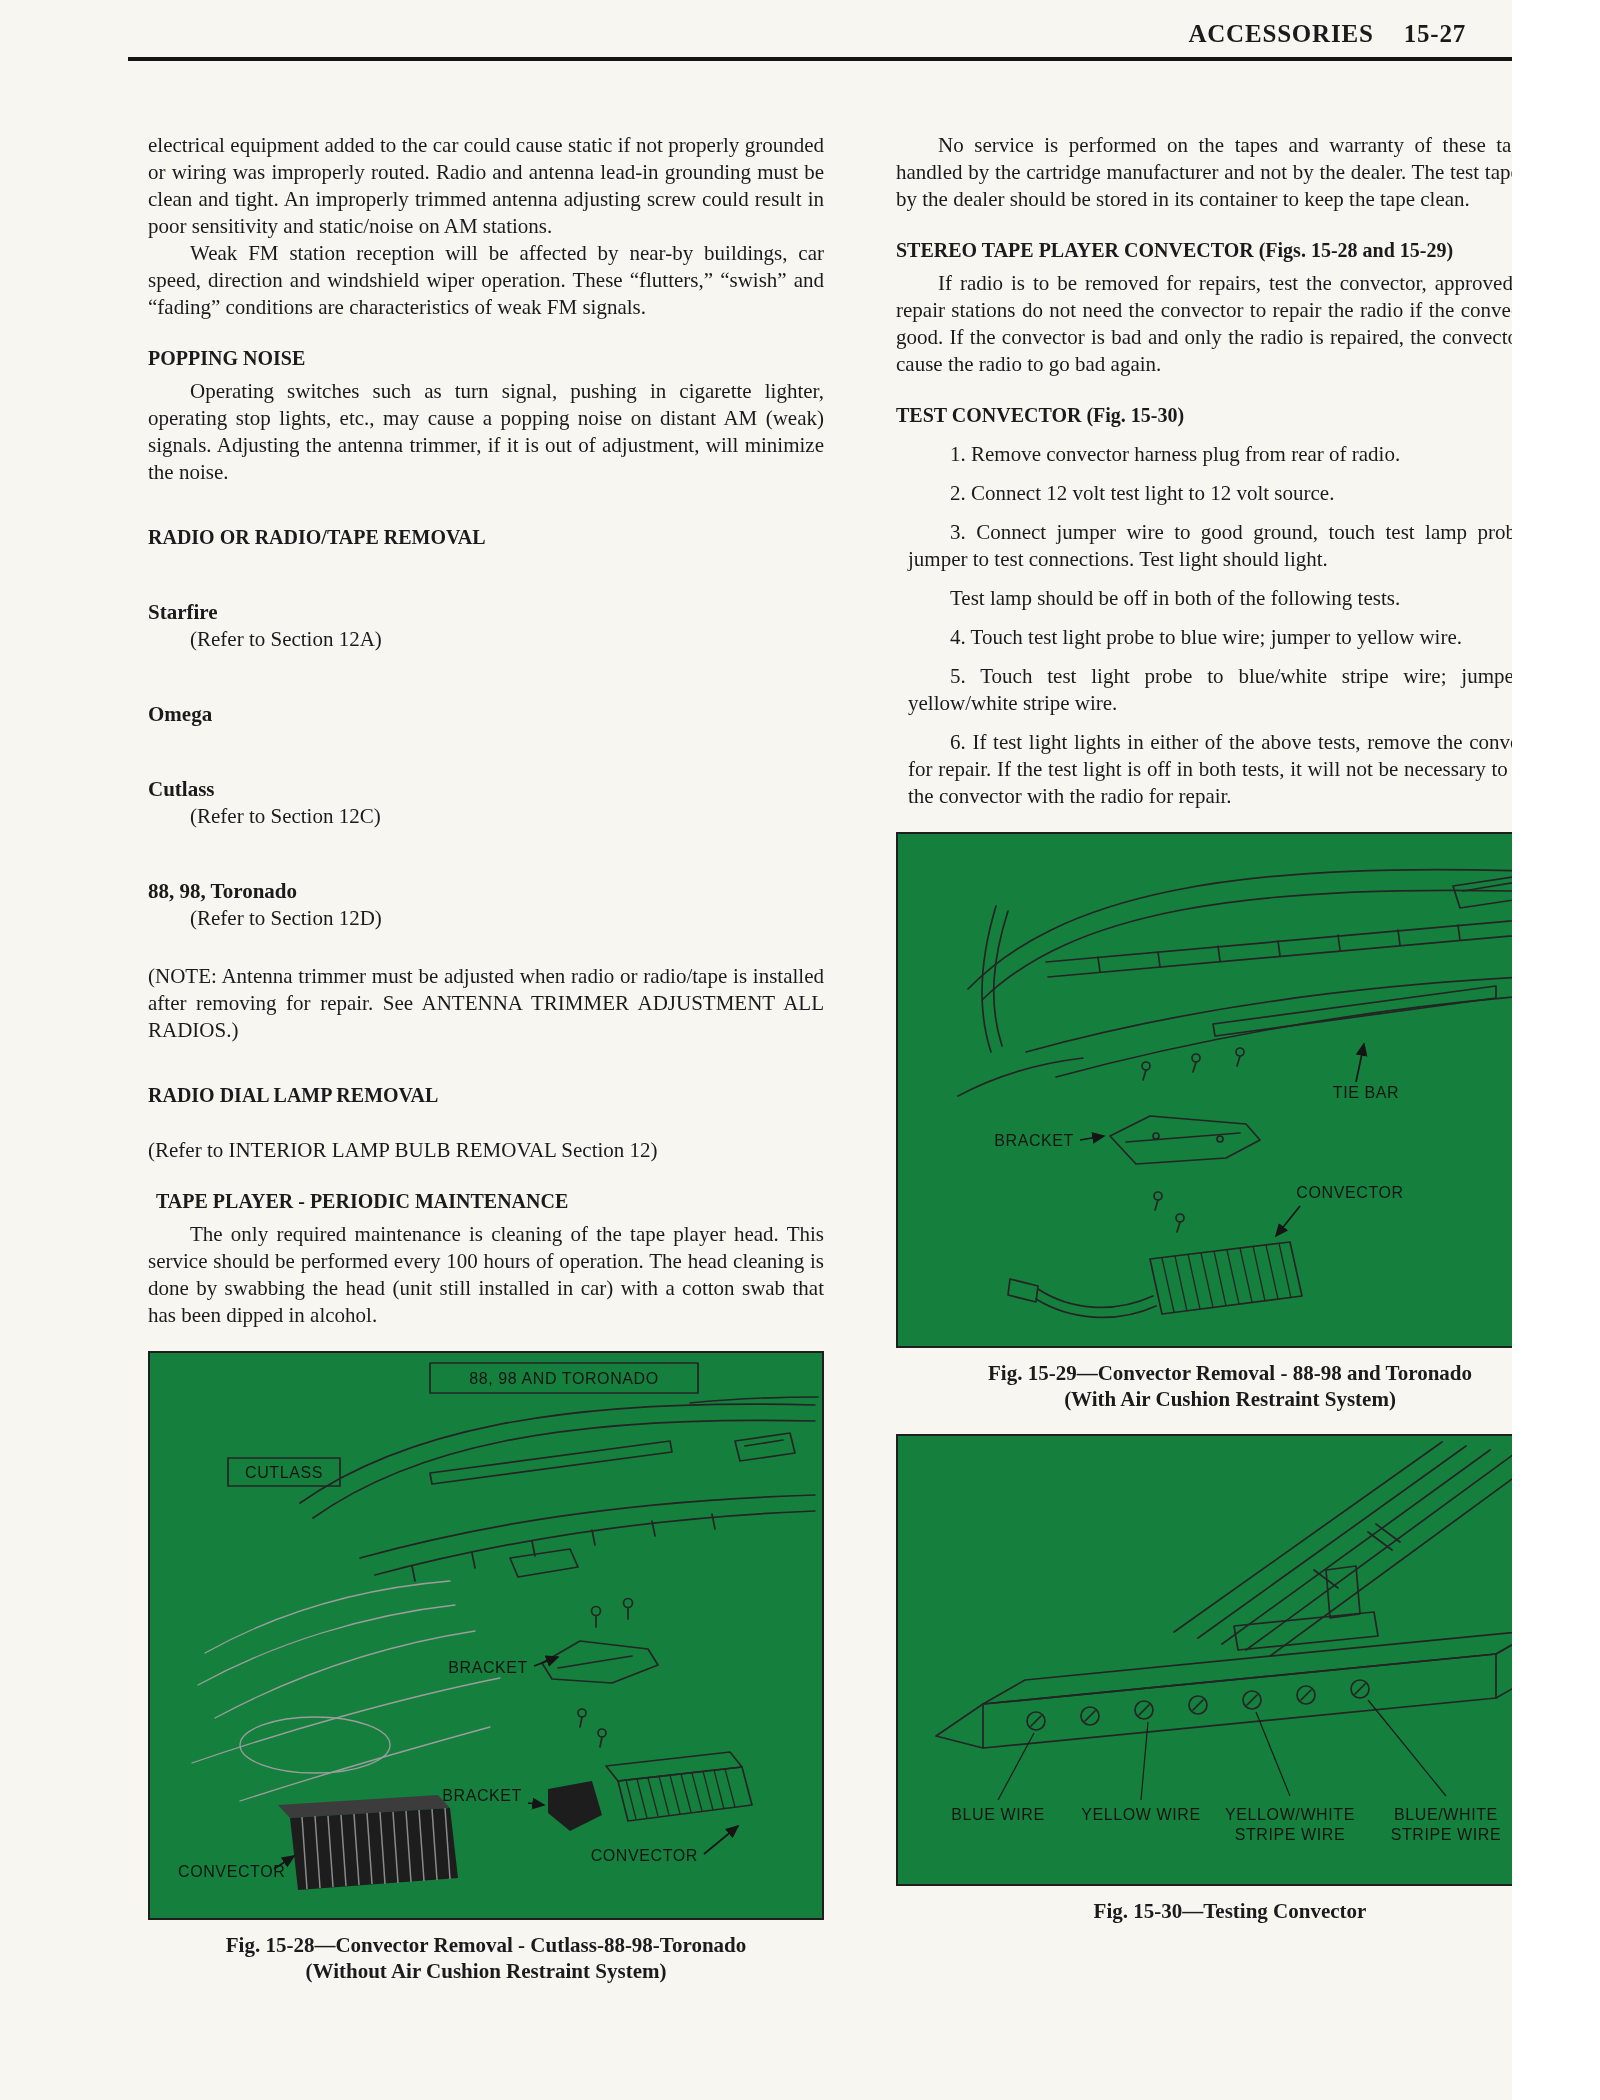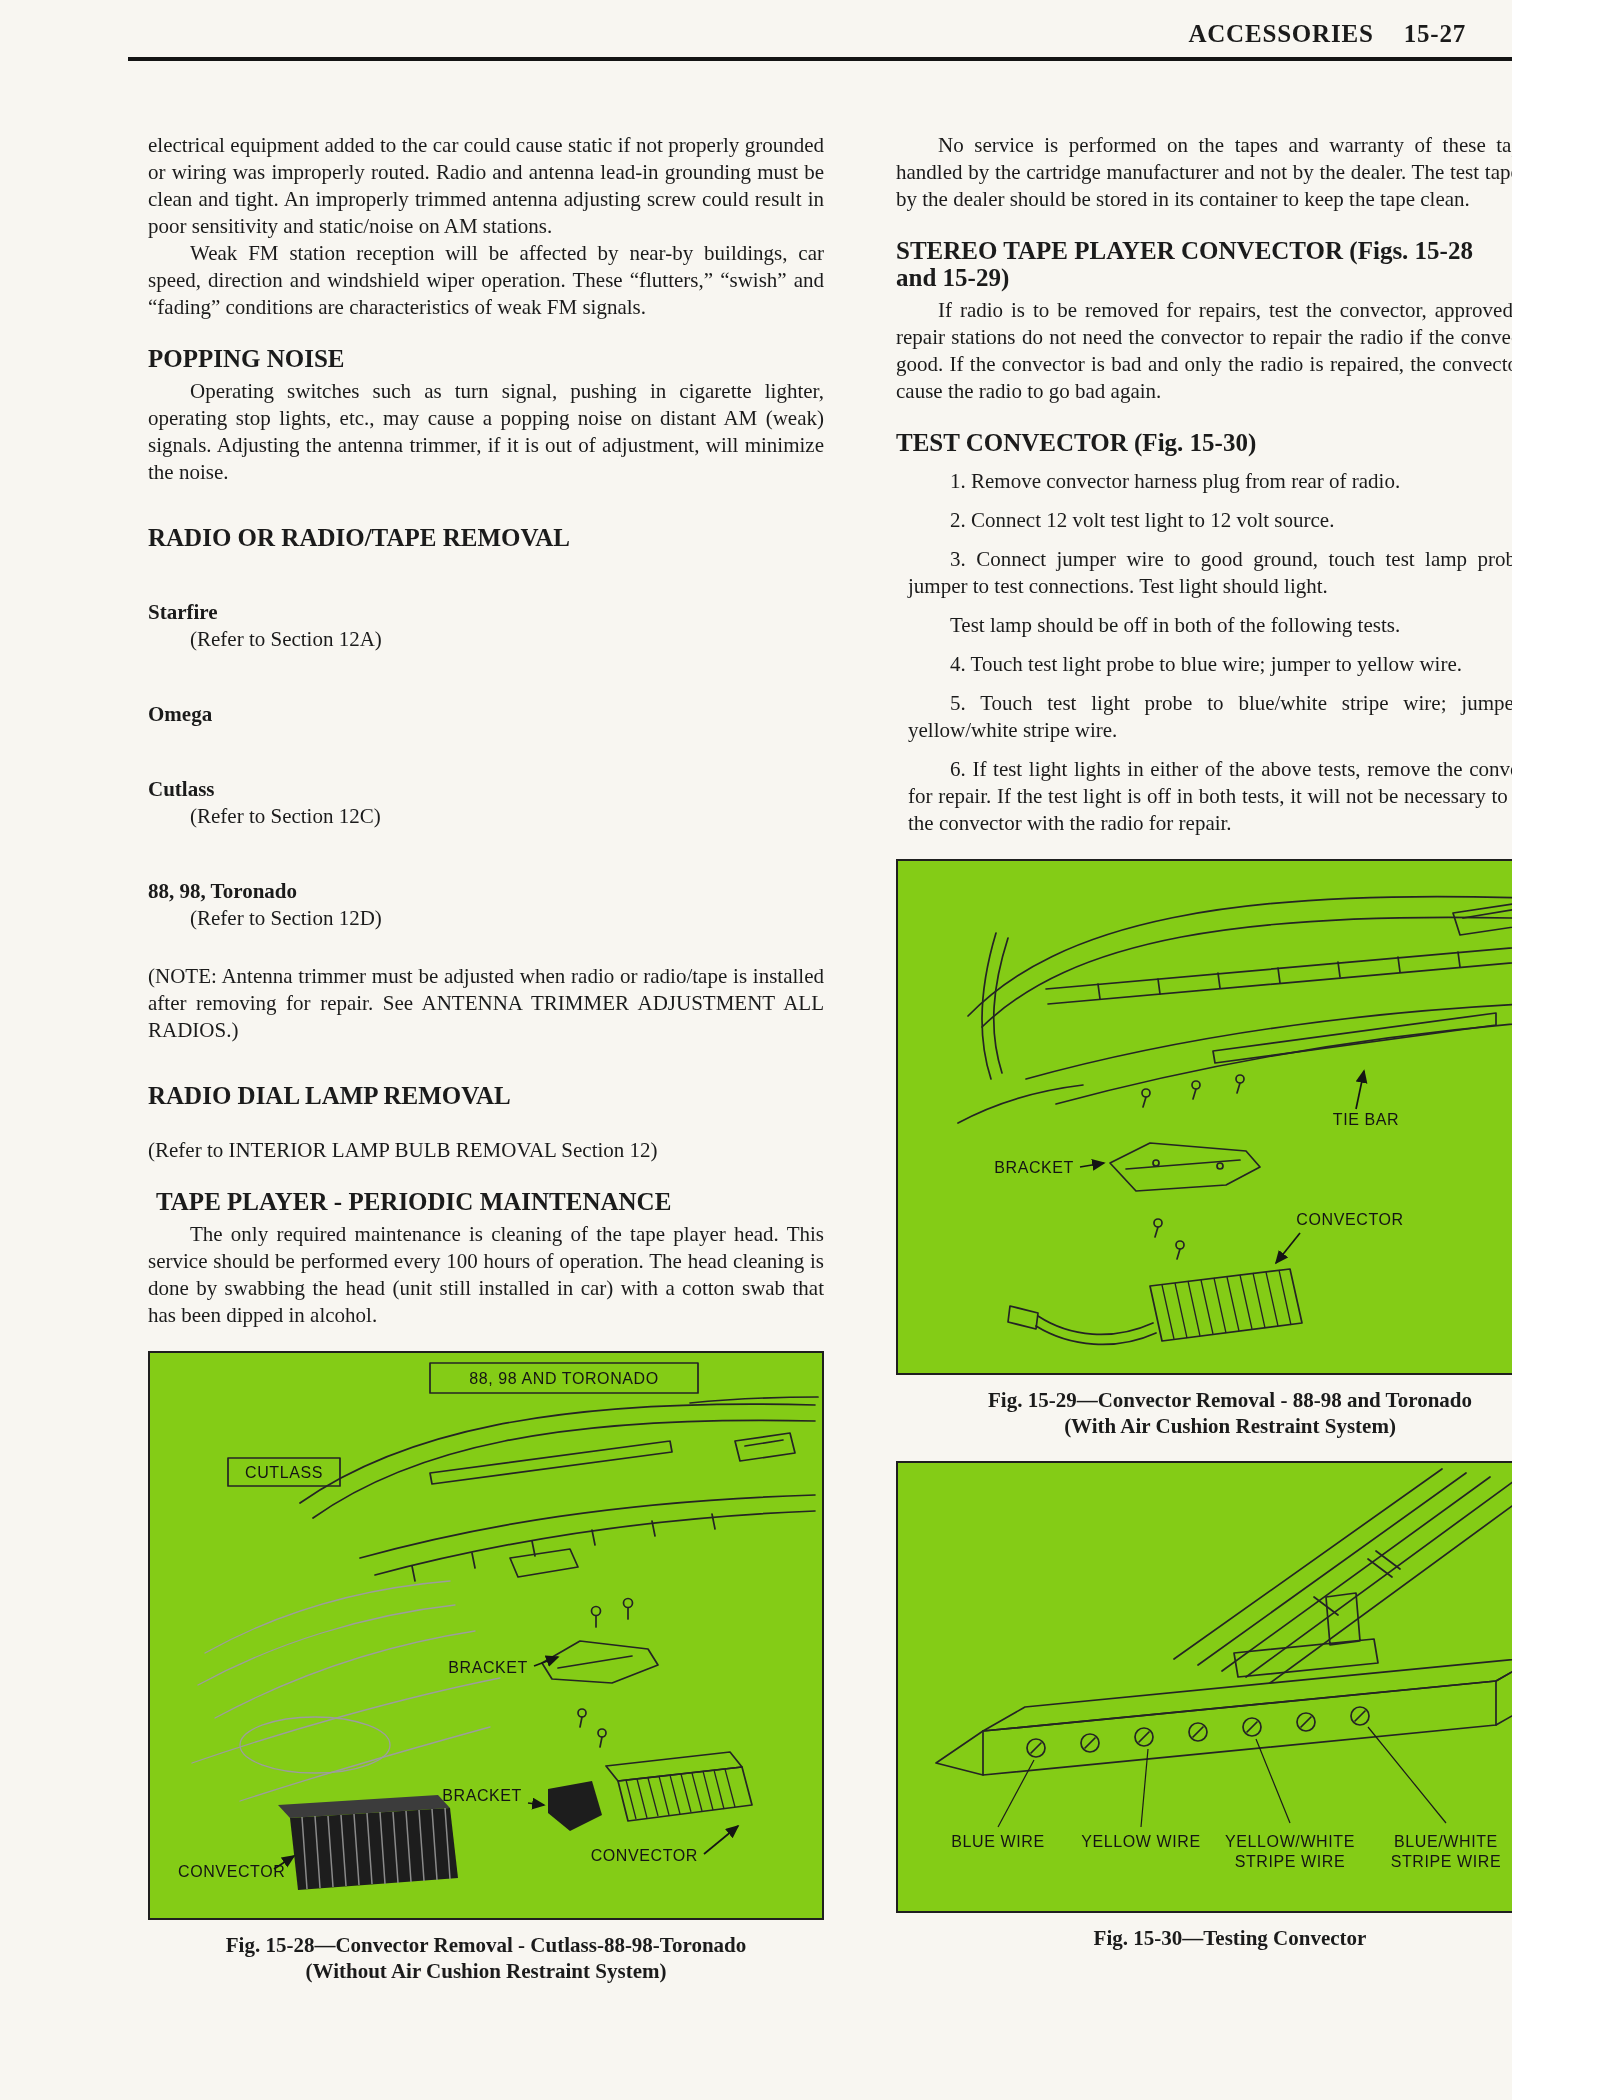--- a/index.html
+++ b/index.html
@@ -10,33 +10,33 @@
   .header { position:absolute; top:20px; right:46px; font-weight:bold; font-size:25px; letter-spacing:0.8px; }
   .header .pageno { margin-left:30px; }
   .rule { position:absolute; top:57px; left:128px; width:1428px; height:4px; background:#141414; }
 
   .col { position:absolute; top:132px; }
   .col-left { left:148px; width:676px; }
   .col-right { left:896px; width:668px; }
 
   p.body { font-size:21px; line-height:27px; text-align:justify; text-indent:42px; }
   p.noindent { text-indent:0; }
-  h3 { font-size:25px; line-height:27px; font-weight:bold; }
+  h3 { font-size:20px; line-height:27px; font-weight:bold; }
   .h-left { margin:24px 0 6px; }
   .h-center { text-align:left; margin:38px 0 28px; }
   .h-stereo { max-width:588px; margin:24px 0 6px; }
   .model { margin-top:48px; }
   .model-name { font-weight:bold; font-size:21px; line-height:27px; }
   .model-ref { font-size:21px; line-height:27px; padding-left:42px; }
   .note { margin-top:31px; }
   .tape-h { padding-left:8px; }
   p.step { margin:12px; }
 
   figure.fig { margin-top:22px; }
-  .figbox { border:2px solid #1f1f1f; background:#84cc16; }
+  .figbox { border:2px solid #1f1f1f; background:#15803d; }
   figcaption { text-align:center; font-weight:bold; font-size:21px; line-height:26px; margin-top:12px; }
 
   .fig29 { margin-top:42px; }
   .fig30 { margin-top:58px; }
 
   svg { display:block; }
   .ln { fill:none; stroke:#242424; stroke-width:1.7; stroke-linecap:round; stroke-linejoin:round; }
   .lt { fill:none; stroke:#9d9d9d; stroke-width:1.3; stroke-linecap:round; }
   .fin { fill:none; stroke:#242424; stroke-width:1.3; }
   .finlite { fill:none; stroke:#8a8a8a; stroke-width:1.5; }

